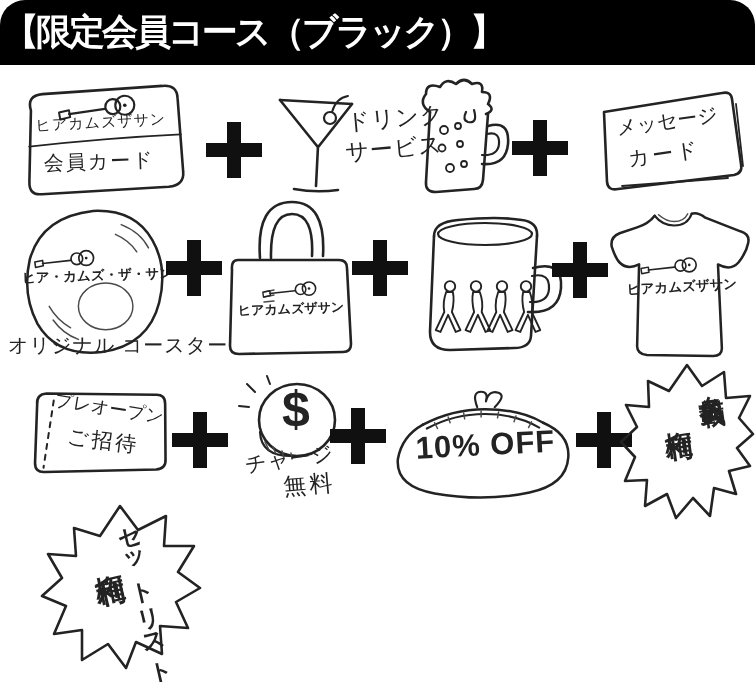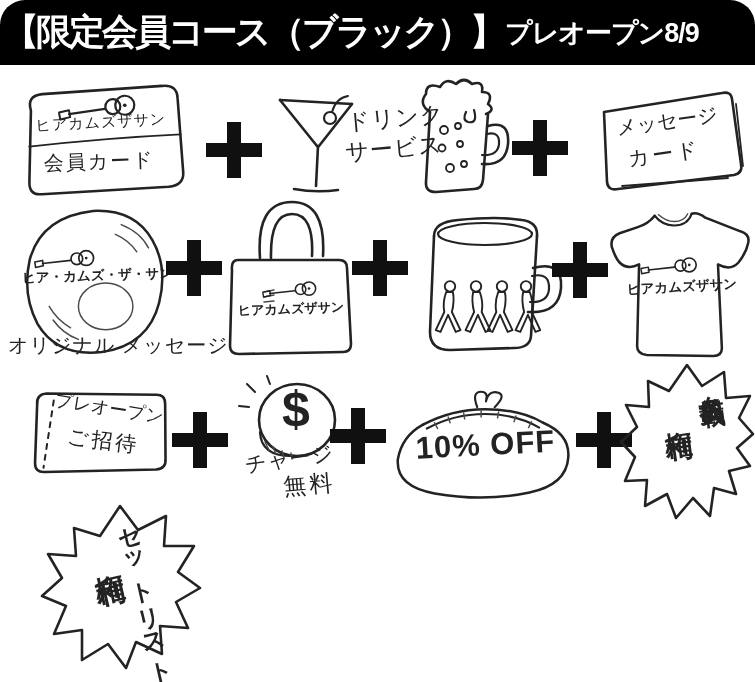--- a/index.html
+++ b/index.html
@@ -40,21 +40,20 @@
       </g>
       <g id="g-walker">
         <circle class="ink" style="stroke-width:2" cx="0" cy="-27" r="5.5"></circle>
         <path class="ink" style="stroke-width:2" d="M-4,-21 Q-8,-10 -6,0 L-15,19 L-10,21 L-2,3 L6,21 L11,19 L2,0 Q5,-12 3,-21 Z"></path>
       </g>
     </defs>
   </svg>
 
   <div class="banner">
     <span class="main">【限定会員コース（ブラック）】</span>
-    <span class="sub">プレオープン8/9</span>
   </div>
 
   <div class="item" style="left:16px;top:84px;width:175px;height:112px;transform:rotate(-2deg)">
     <svg width="175" height="112" viewBox="0 0 175 112">
       <path class="ink" d="M16,24 Q12,9 28,8 L148,4 Q163,3 163,17 L166,90 Q167,104 151,105 L24,108 Q11,109 12,95 Z"></path>
       <path class="ink" style="stroke-width:1.8" d="M13,60 Q90,54 165,53"></path>
       <use href="#g-guitar" transform="translate(100,24)"></use>
     </svg>
     <div class="t" style="left:8px;top:30px;width:155px;font-size:15px;letter-spacing:1px;transform:rotate(-1deg)">ヒアカムズザサン</div>
     <div class="t" style="left:10px;top:66px;width:145px;font-size:20px;letter-spacing:2px">会員カード</div>
@@ -111,21 +110,21 @@
       <path class="ink" d="M75,4 Q118,2 136,34 Q152,62 143,98 Q132,142 84,149 Q38,154 18,120 Q2,90 10,54 Q22,10 75,4"></path>
       <ellipse class="ink-thin" cx="88" cy="102" rx="28" ry="24"></ellipse>
       <path class="ink-thin" d="M104,18 Q124,26 132,42"></path>
       <path class="ink-thin" d="M98,28 Q112,34 120,46"></path>
       <path class="ink-thin" d="M34,116 Q44,130 60,136"></path>
       <path class="ink-thin" d="M30,102 Q38,116 52,124"></path>
       <use href="#g-guitar" transform="translate(60,54) scale(0.8)"></use>
     </svg>
     <div class="t" style="left:2px;top:64px;width:142px;font-size:13.5px;font-weight:700;transform:rotate(-2deg)">ヒア・カムズ・ザ・サン</div>
   </div>
-  <div class="t" style="left:8px;top:334px;width:195px;font-size:20px;letter-spacing:1px">オリジナル メッセージ</div>
+  <div class="t" style="left:8px;top:334px;width:195px;font-size:20px;letter-spacing:1px">オリジナル コースター</div>
 
   <div class="plus" style="left:166px;top:240px"></div>
 
   <div class="item" style="left:228px;top:196px;width:126px;height:162px">
     <svg width="126" height="162" viewBox="0 0 126 162">
       <path class="ink" d="M32,62 Q28,6 64,6 Q98,6 95,60"></path>
       <path class="ink" d="M43,62 Q42,18 64,18 Q86,18 84,60"></path>
       <path class="ink" d="M10,64 Q3,64 4,74 L2,150 Q2,158 11,158 L115,156 Q123,156 123,148 L119,72 Q119,64 111,64 Z"></path>
       <path class="ink-thin" d="M36,96 l10,-2 M36,101 l10,-2 M36,106 l10,-1"></path>
       <use href="#g-guitar" transform="translate(74,94) scale(0.7)"></use>

